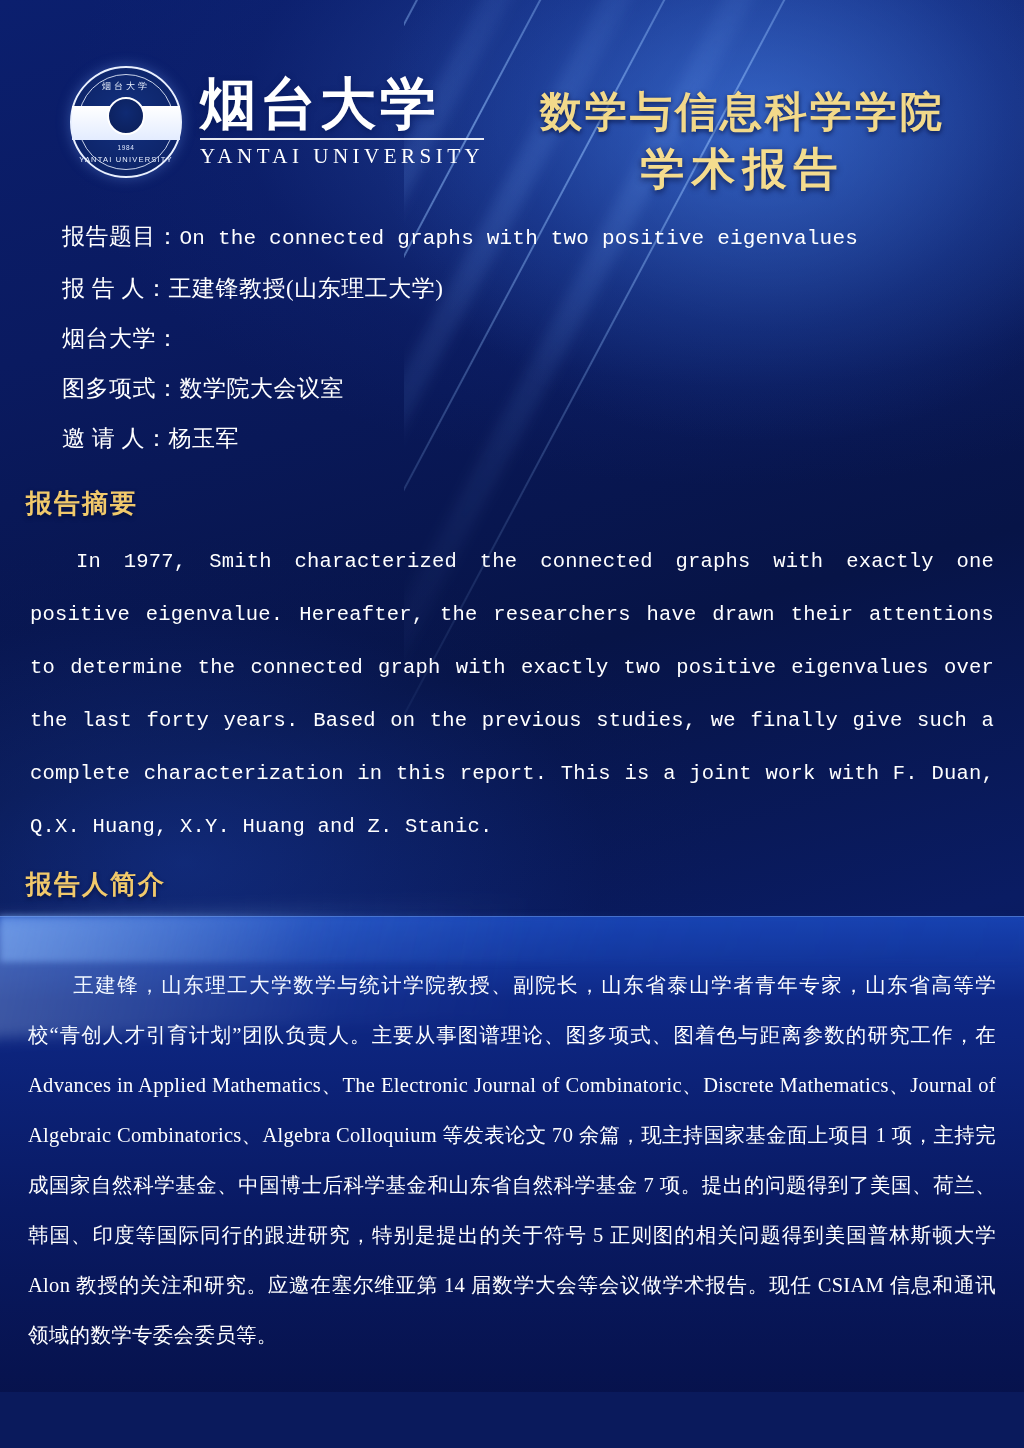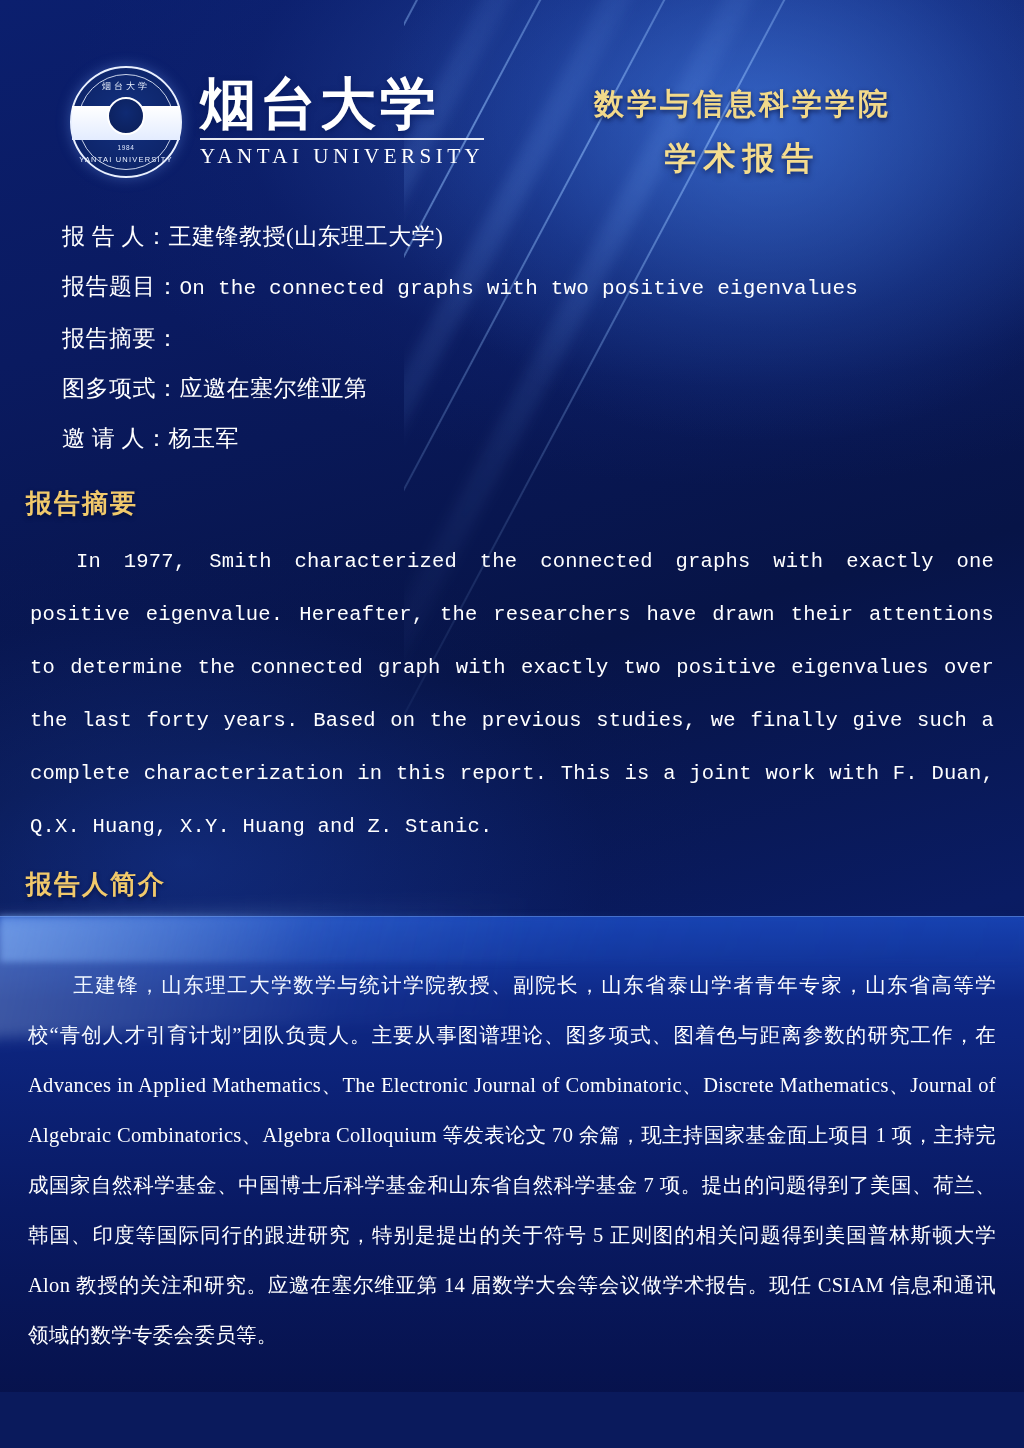--- a/index.html
+++ b/index.html
@@ -174,30 +174,30 @@
     text-align: center;
   }
 
   .title-block {
     position: absolute;
     left: 470px; top: 84px;
     width: 545px;
     text-align: center;
   }
   .dept {
-    font-size: 30px;
+    font-size: 42px;
     font-weight: bold;
     color: #f2d98a;
     letter-spacing: 3px;
     text-shadow: 0 2px 5px rgba(0,10,50,0.75);
     font-family: "Liberation Serif", serif;
   }
   .report-title {
-    margin-top: 12px;
-    font-size: 32px;
+    margin-top: 0;
+    font-size: 44px;
     font-weight: bold;
     color: #f4dc8e;
     letter-spacing: 7px;
     text-shadow: 0 2px 6px rgba(0,10,50,0.75);
     font-family: Liberation Sans, sans-serif;
   }
 
   
   .info {
     position: relative;
@@ -295,33 +295,33 @@
     </div>
 
     <div class="title-block">
       <div class="dept">数学与信息科学学院</div>
       <div class="report-title">学术报告</div>
     </div>
   </div>
 
   <div class="info">
     <div class="info-row">
+      <span class="info-label">报告题目：</span>
+      <span class="info-value mono">On the connected graphs with two positive eigenvalues</span>
+    </div>
+    <div class="info-row">
       <span class="info-label">报 告 人：</span>
       <span class="info-value">王建锋教授(山东理工大学)</span>
     </div>
     <div class="info-row">
-      <span class="info-label">报告题目：</span>
-      <span class="info-value mono">On the connected graphs with two positive eigenvalues</span>
-    </div>
-    <div class="info-row">
-      <span class="info-label">报告摘要：</span>
+      <span class="info-label">烟台大学：</span>
     </div>
     <div class="info-row">
       <span class="info-label">图多项式：</span>
-      <span class="info-value">应邀在塞尔维亚第</span>
+      <span class="info-value">数学院大会议室</span>
     </div>
     <div class="info-row">
       <span class="info-label">邀 请 人：</span>
       <span class="info-value">杨玉军</span>
     </div>
   </div>
 
   <div class="sec-head abstract-head">报告摘要</div>
   <div class="abstract"><span class="indent"></span><span>In 1977, Smith characterized the connected graphs with exactly one positive eigenvalue. Hereafter, the researchers have drawn their attentions to determine the connected graph with exactly two positive eigenvalues over the last forty years. Based on the previous studies, we finally give such a complete characterization in this report. This is a joint work with F. Duan, Q.X. Huang, X.Y. Huang and Z. Stanic.</span></div>
 

